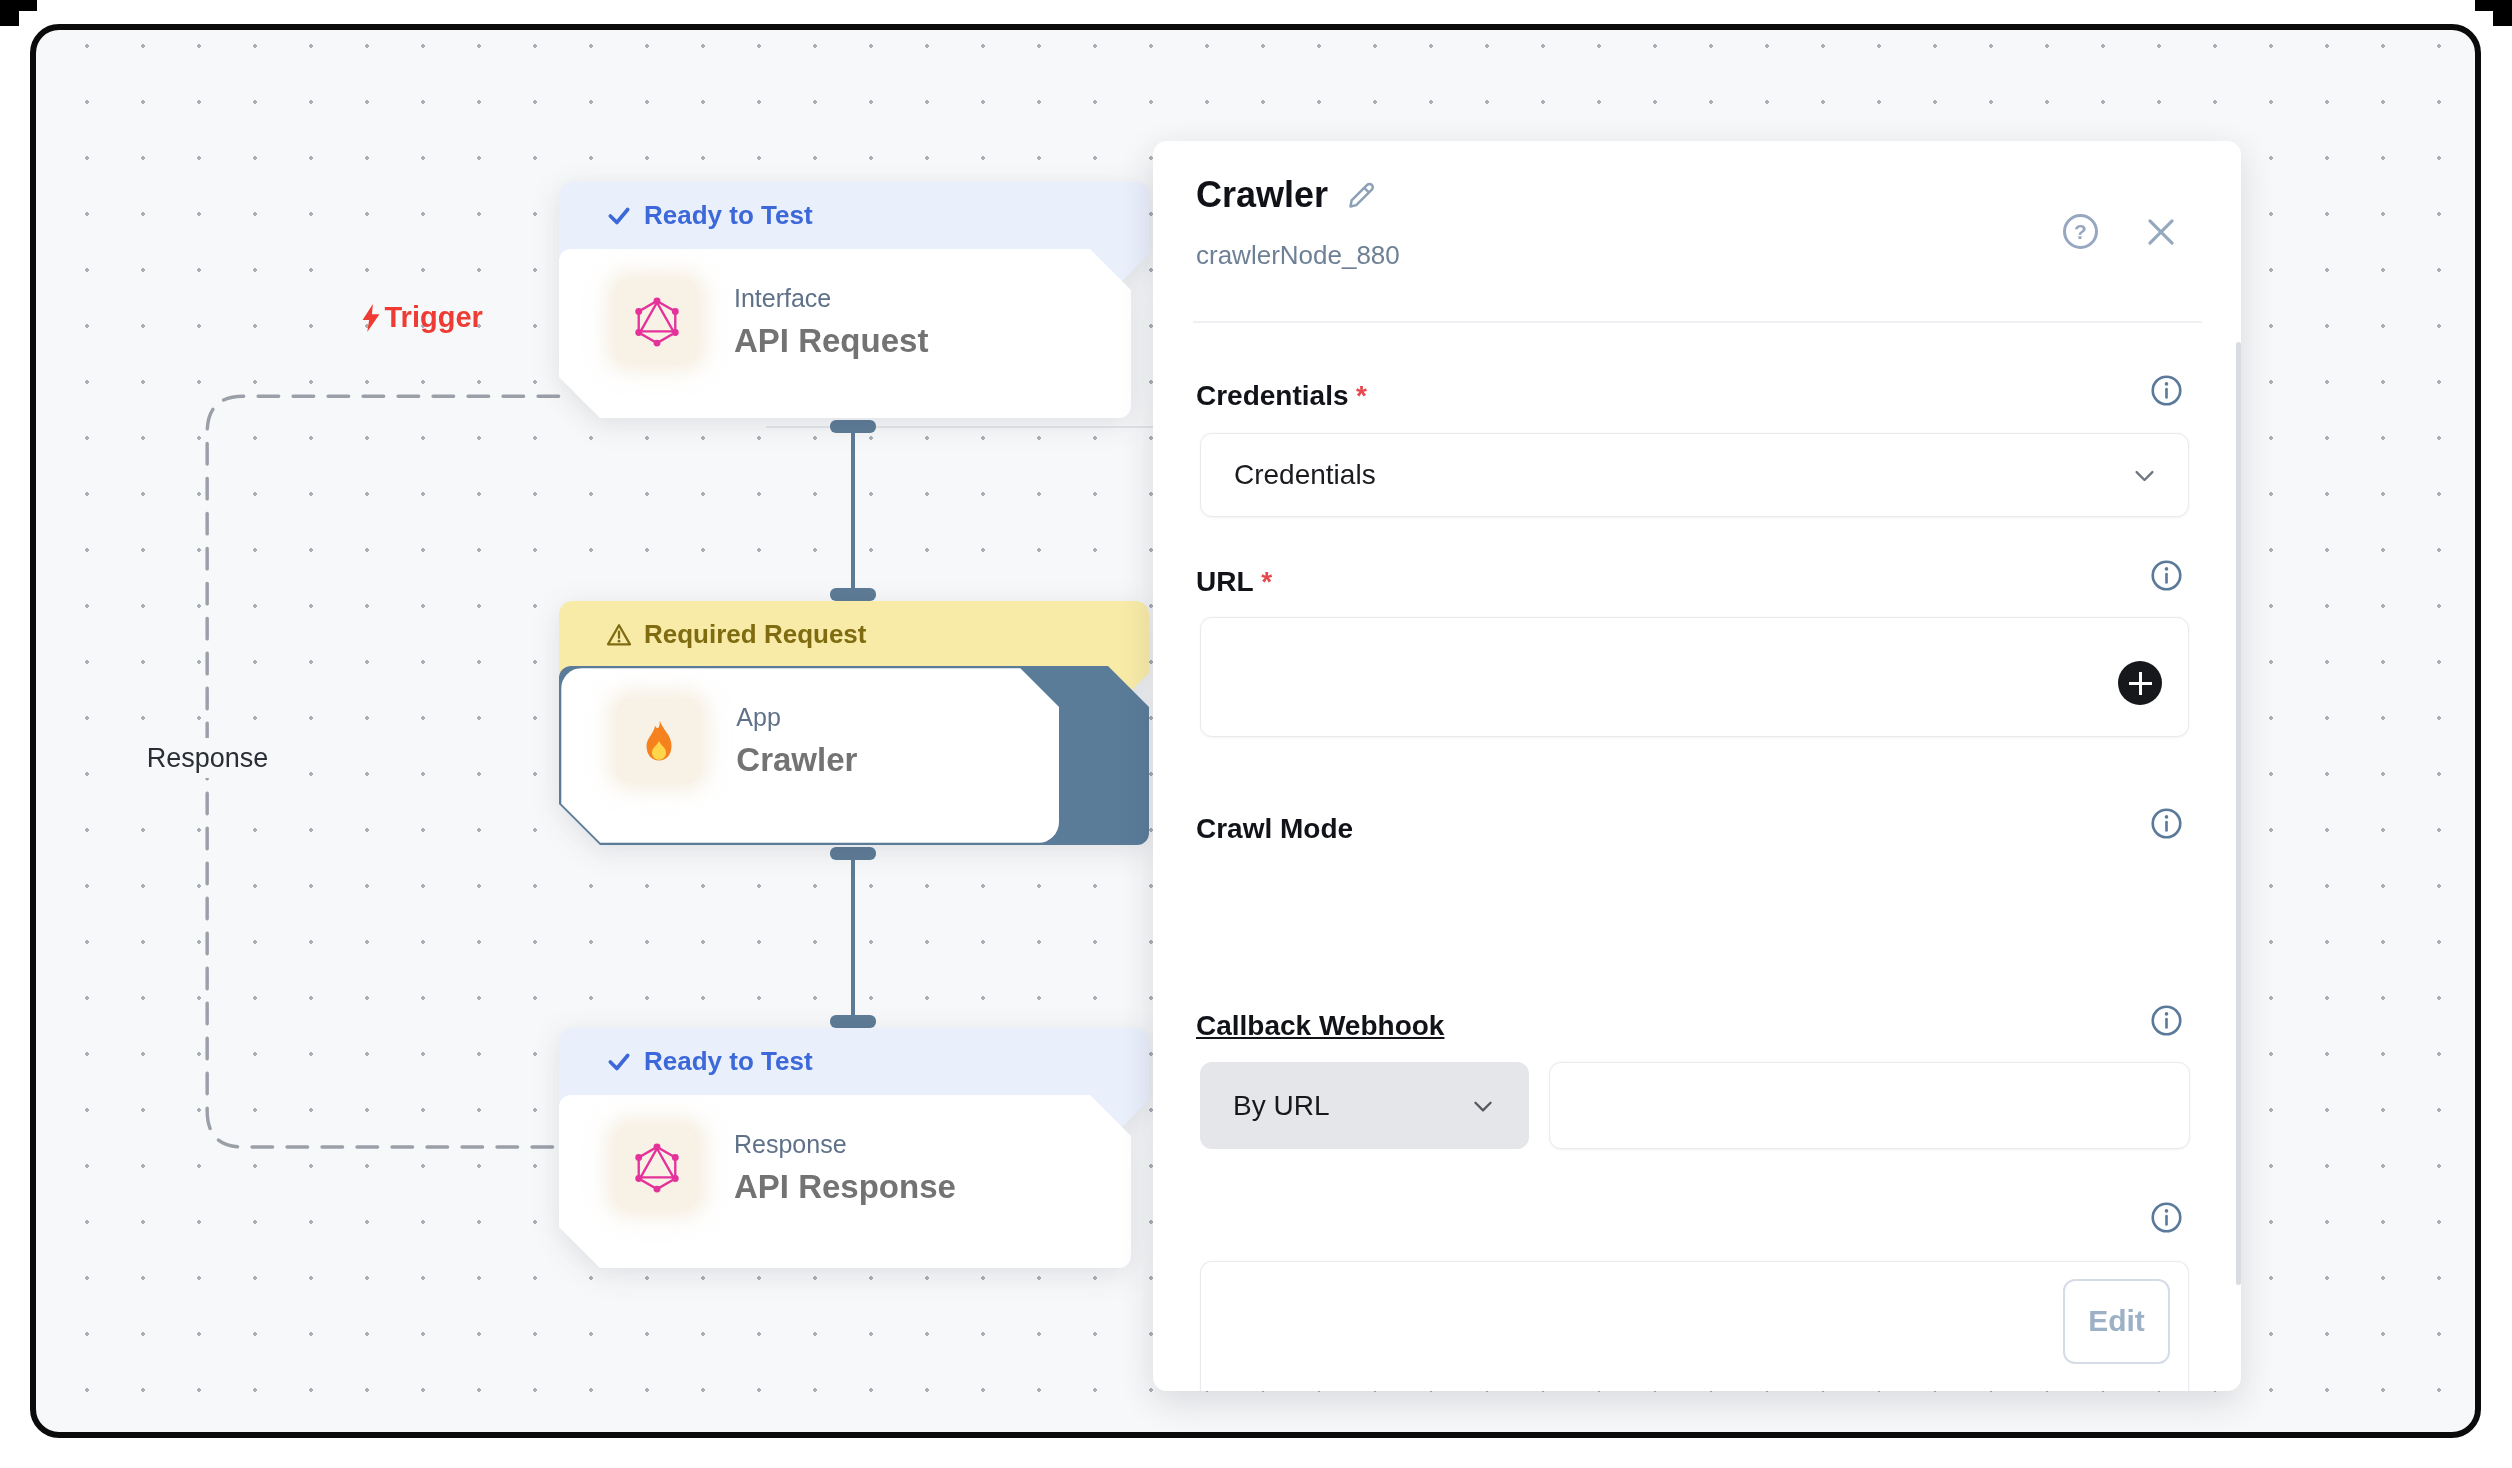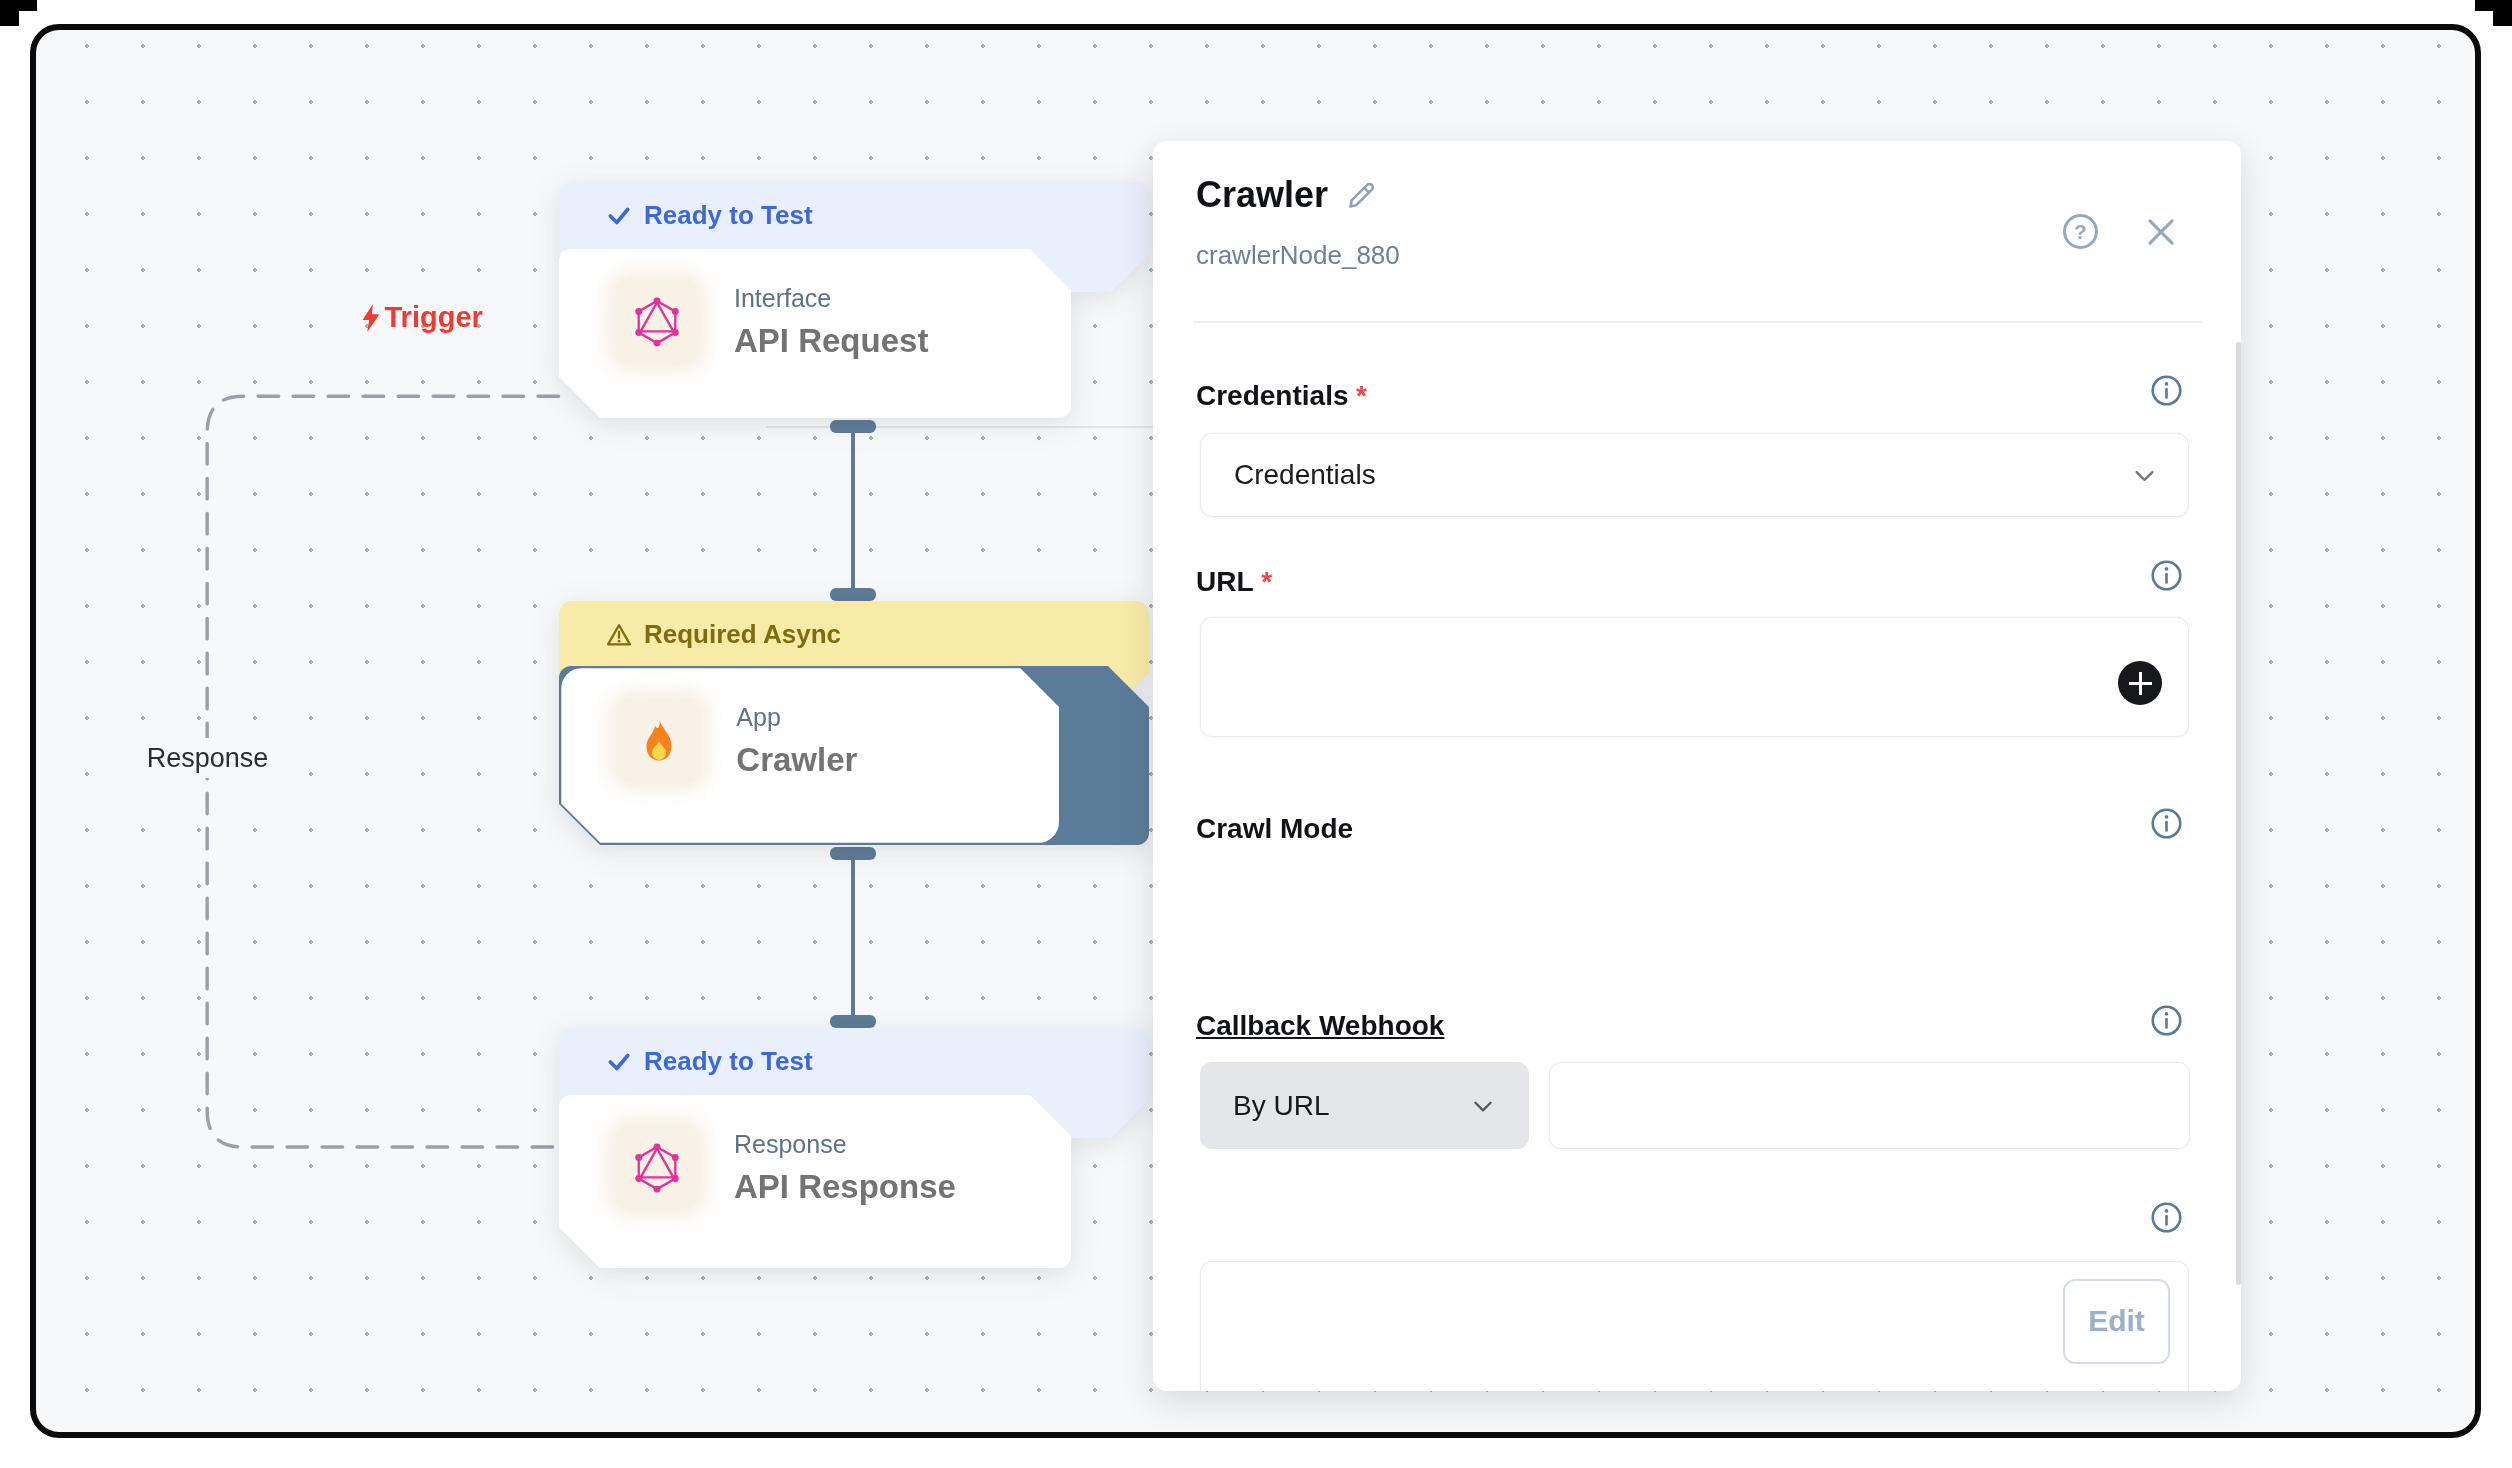--- a/index.html
+++ b/index.html
@@ -46,21 +46,21 @@
   .node-group { position:absolute; left:523px; width:590px;
                 filter:drop-shadow(0 6px 13.7px rgba(40,50,70,0.12)); }
   .badge { position:absolute; left:0; width:590px; height:110px; border-radius:13.7px;
            clip-path: polygon(0 0, 100% 0, 100% calc(100% - 38px), calc(100% - 38px) 100%, 0 100%); }
   .badge.ready   { background:#e9effb; color:#3c68d9; }
   .badge.warning { background:#f8eba8; color:#7f6c10; }
   .badge-inner { display:flex; align-items:center; height:67px; padding-left:47px;
                  font-size:26px; font-weight:700; }
   .badge-inner svg { width:26px; height:26px; margin-right:12px; }
 
-  .card { position:absolute; left:0; width:512px; background:#ffffff; border-radius:12px;
+  .card { position:absolute; left:0; width:572px; background:#ffffff; border-radius:12px;
           clip-path: polygon(0 0, calc(100% - 41px) 0, 100% 41px, 100% 100%, 41px 100%, 0 calc(100% - 41px)); }
   .card-border { position:absolute; left:0; width:590px; background:#5b7c99; border-radius:12px;
           clip-path: polygon(0 0, calc(100% - 41px) 0, 100% 41px, 100% 100%, 41px 100%, 0 calc(100% - 41px)); }
   .card-border .card { position:absolute; left:2.3px; top:2.3px; width:498px; height:calc(100% - 4.6px);
           border-radius:21px;
           clip-path: polygon(0 0, calc(100% - 39px) 0, 100% 39px, 100% 100%, 39px 100%, 0 calc(100% - 39px)); }
 
   .node-body { position:absolute; left:55px; top:30px; display:flex; align-items:center; }
   .node-icon { width:85px; height:85px; border-radius:15px; background:#f7f1e6;
                box-shadow:0 0 20px 7.6px rgba(238,226,203,0.55);
@@ -187,21 +187,21 @@
       </div>
 
       <div class="node-group" style="top:571px; height:248px;">
         <div class="badge warning" style="top:0;">
           <div class="badge-inner">
             <svg viewBox="0 0 32 30">
               <path d="M16 3 L29.5 26.5 H2.5 Z" fill="none" stroke="#7f6c10" stroke-width="2.8" stroke-linejoin="round"></path>
               <line x1="16" y1="11" x2="16" y2="18.5" stroke="#7f6c10" stroke-width="2.8" stroke-linecap="round"></line>
               <circle cx="16" cy="22.6" r="1.7" fill="#7f6c10"></circle>
             </svg>
-            <span>Required Async</span>
+            <span>Required Request</span>
           </div>
         </div>
         <div class="card-border" style="top:65px; height:179px;">
           <div class="card">
             <div class="node-body">
               <div class="node-icon">
                 <svg viewBox="0 0 64 64">
                   <path d="M33 6 C37 18 48 24 48 38 C48 50 41 57 32 57 C23 57 16 50 16 38 C16 28 26 22 27 12 C29 17 33 18 33 6 Z" fill="#f6821f"></path>
                   <path d="M32 32 C35 39 41 40 41 47 C41 52 37 56 32 56 C27 56 23 52 23 47 C23 40 29 39 32 32 Z" fill="#ffd54a"></path>
                 </svg>

